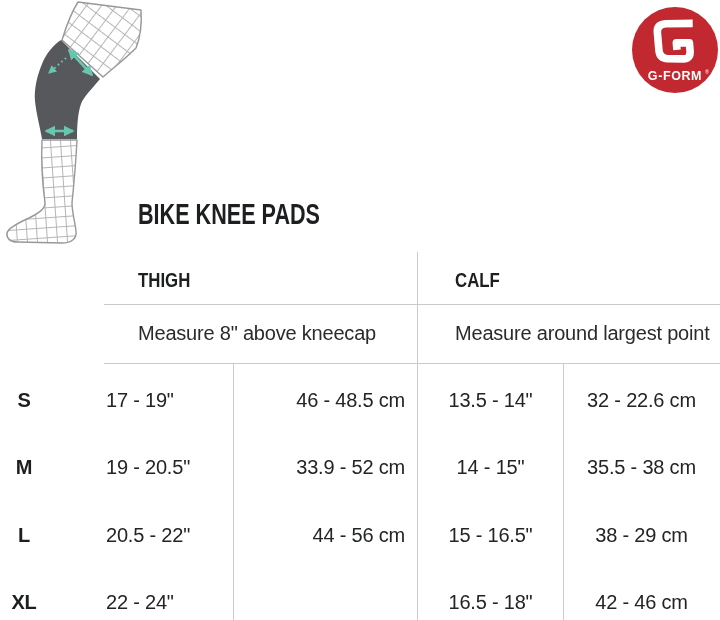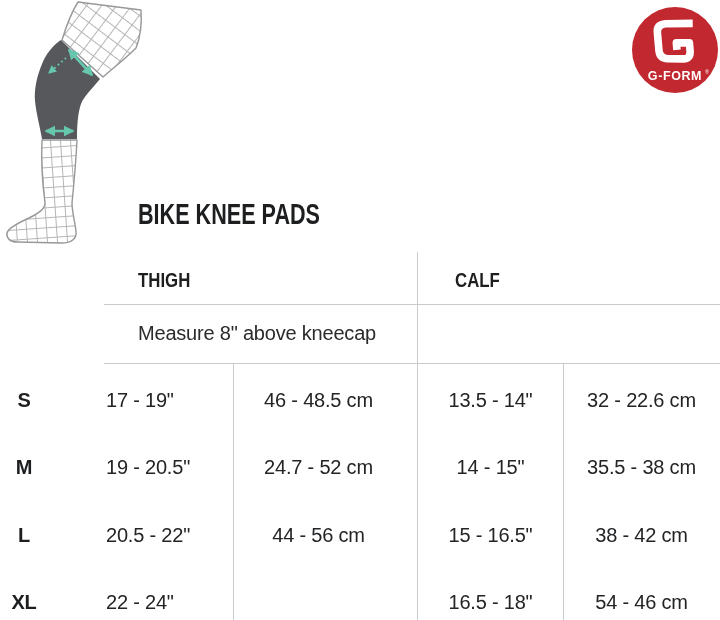--- a/index.html
+++ b/index.html
@@ -27,21 +27,21 @@
   .h-line-1{left:104px;top:304px;width:616px;height:1px;}
   .h-line-2{left:104px;top:363px;width:616px;height:1px;}
   .v-mid{left:417px;top:252px;width:1px;height:368px;}
   .v-thigh{left:233px;top:364px;width:1px;height:256px;}
   .v-calf{left:563px;top:364px;width:1px;height:256px;}
   .row{position:absolute;left:0;width:720px;height:22px;line-height:22px;font-size:20px;letter-spacing:-.2px;}
   .row-0{top:389px}.row-1{top:456px}.row-2{top:524px}.row-3{top:591px}
   .cell{position:absolute;top:0;height:22px;white-space:nowrap;}
   .c-size{left:0;width:48px;text-align:center;font-weight:700;color:#1d1e20;}
   .c-thigh-in{left:106px;width:127px;text-align:left;}
-  .c-thigh-cm{left:226px;width:185px;text-align:center;}
+  .c-thigh-cm{left:220px;width:185px;text-align:right;}
   .c-calf-in{left:418px;width:145px;text-align:center;}
   .c-calf-cm{left:563px;width:157px;text-align:center;}
 </style>
 </head>
 <body>
 
 <div class="page">
 
   <svg class="leg-svg" width="160" height="250" viewBox="0 0 160 250">
     <defs>
@@ -83,51 +83,52 @@
       <text x="75" y="67" text-anchor="middle" fill="#ffffff" font-family="Liberation Sans, sans-serif" font-size="5.5">®</text>
     </svg>
   </div>
 
   <h1 class="title">BIKE KNEE PADS</h1>
 
   <div class="col-head thigh">THIGH</div>
   <div class="col-head calf">CALF</div>
 
   <div class="instr thigh">Measure 8" above kneecap</div>
+  <div class="instr calf">Measure around largest point</div>
 
   <div class="line h-line-1"></div>
   <div class="line h-line-2"></div>
   <div class="line v-mid"></div>
   <div class="line v-thigh"></div>
   <div class="line v-calf"></div>
 
   <div class="row row-0">
     <div class="cell c-size">S</div>
     <div class="cell c-thigh-in">17 - 19"</div>
     <div class="cell c-thigh-cm">46 - 48.5 cm</div>
     <div class="cell c-calf-in">13.5 - 14"</div>
     <div class="cell c-calf-cm">32 - 22.6 cm</div>
   </div>
 
   <div class="row row-1">
     <div class="cell c-size">M</div>
     <div class="cell c-thigh-in">19 - 20.5"</div>
-    <div class="cell c-thigh-cm">24.7 - 52 cm</div>
+    <div class="cell c-thigh-cm">33.9 - 52 cm</div>
     <div class="cell c-calf-in">14 - 15"</div>
     <div class="cell c-calf-cm">35.5 - 38 cm</div>
   </div>
 
   <div class="row row-2">
     <div class="cell c-size">L</div>
     <div class="cell c-thigh-in">20.5 - 22"</div>
     <div class="cell c-thigh-cm">44 - 56 cm</div>
     <div class="cell c-calf-in">15 - 16.5"</div>
-    <div class="cell c-calf-cm">38 - 42 cm</div>
+    <div class="cell c-calf-cm">38 - 29 cm</div>
   </div>
 
   <div class="row row-3">
     <div class="cell c-size">XL</div>
     <div class="cell c-thigh-in">22 - 24"</div>
     <div class="cell c-calf-in">16.5 - 18"</div>
-    <div class="cell c-calf-cm">54 - 46 cm</div>
+    <div class="cell c-calf-cm">42 - 46 cm</div>
   </div>
 
 </div>
 
 </body></html>

